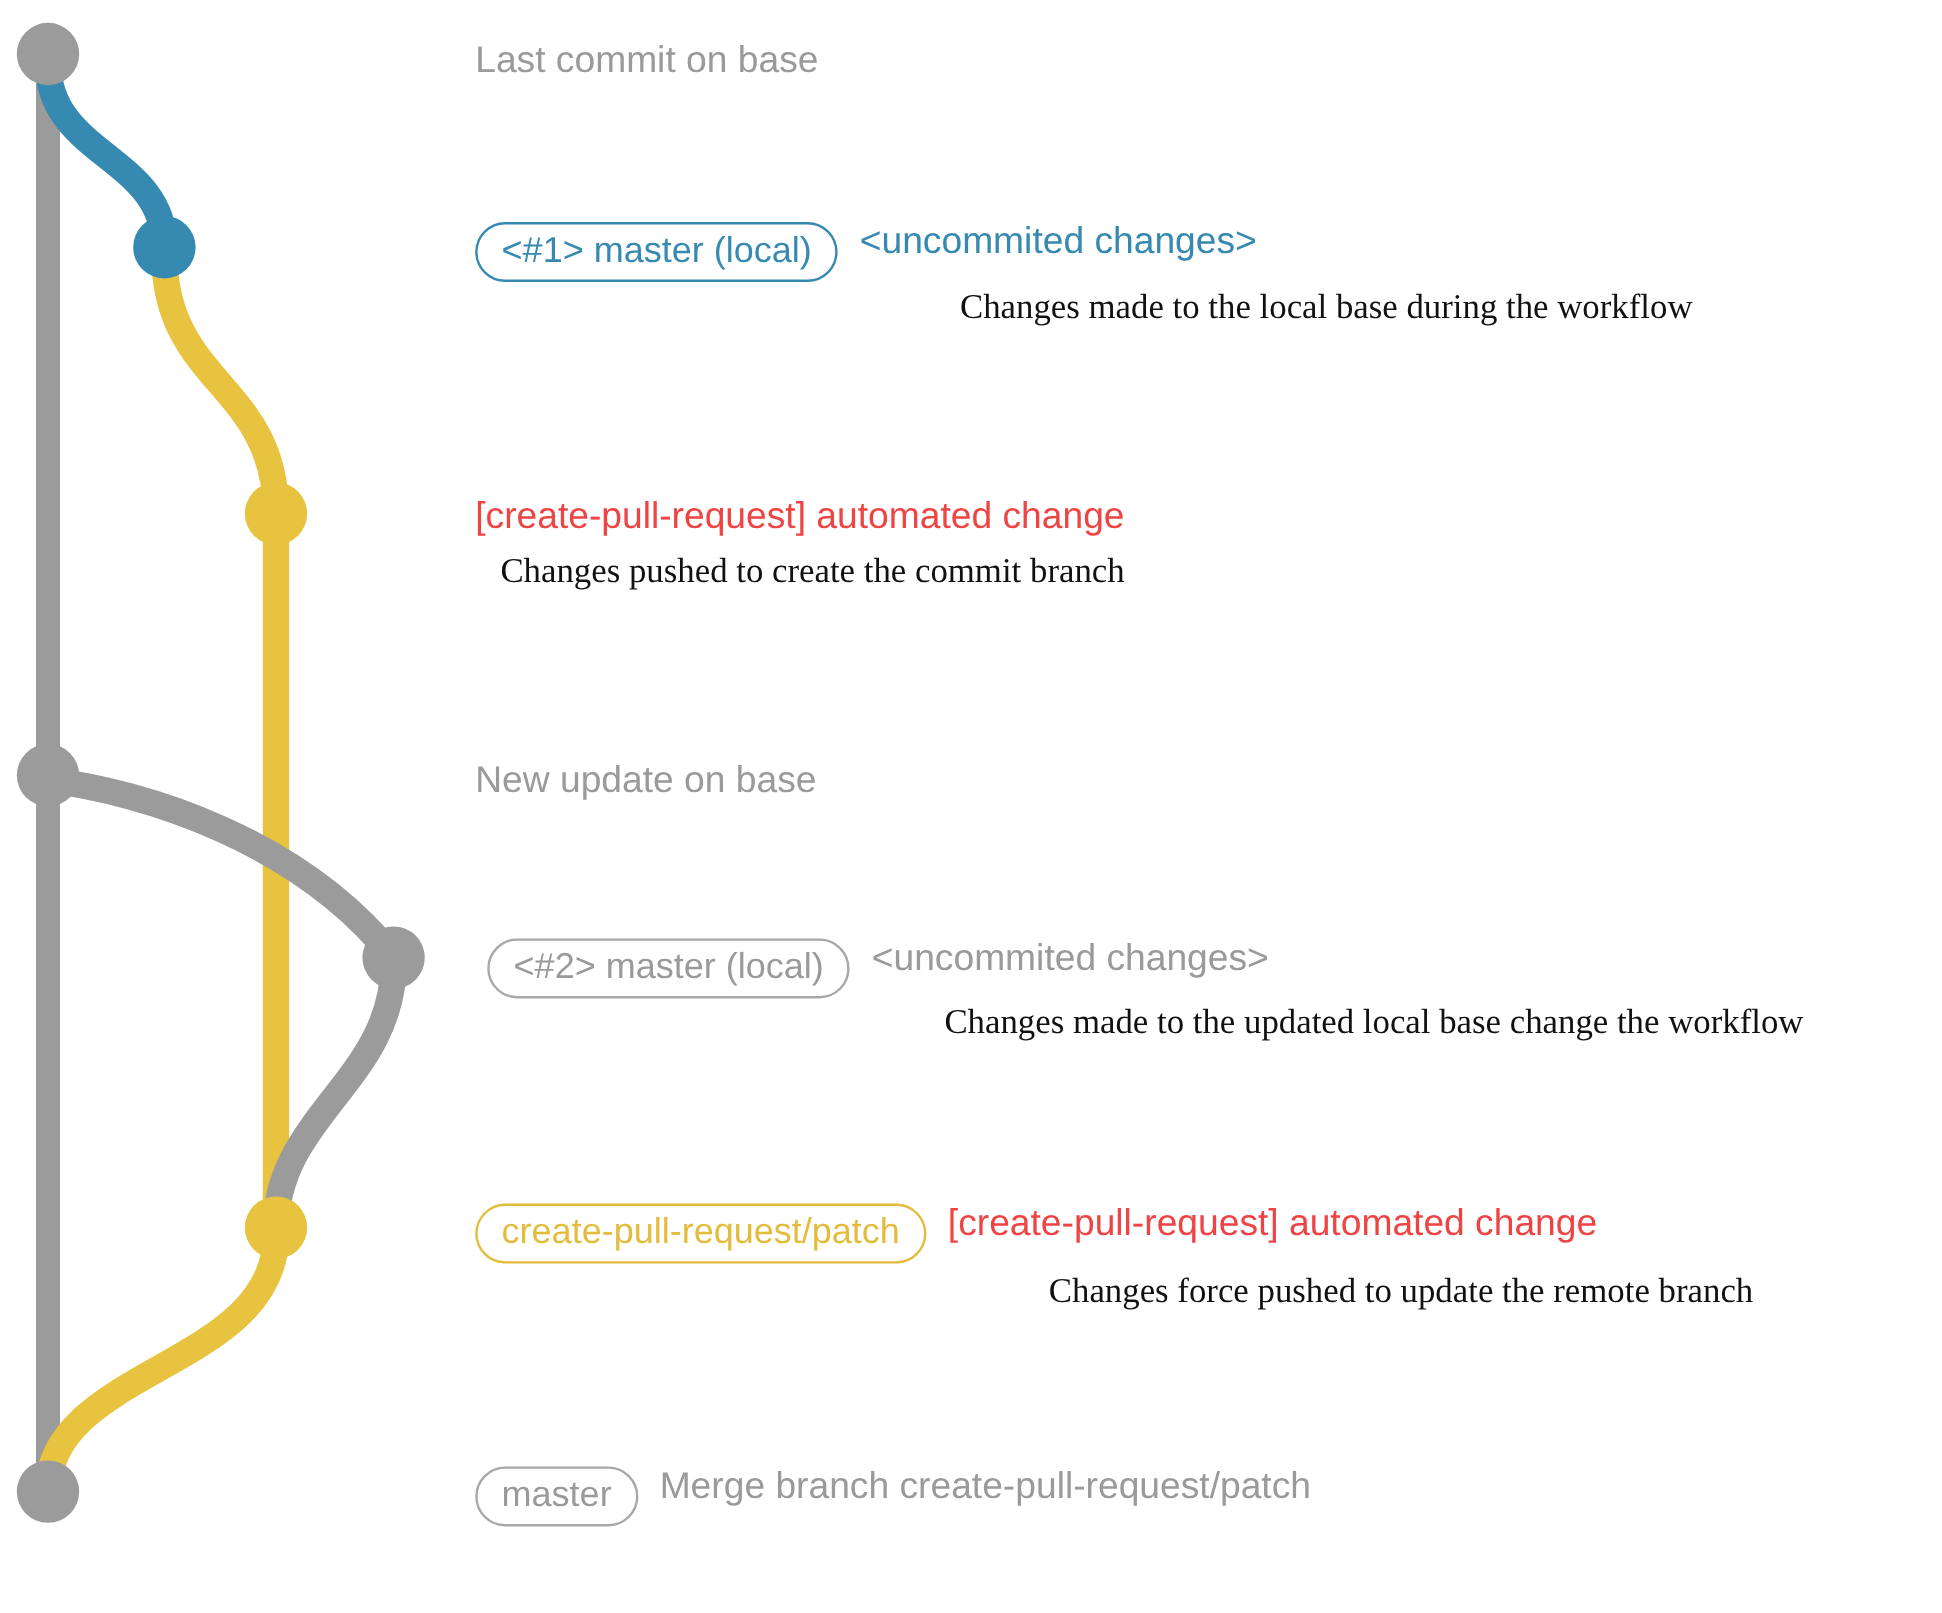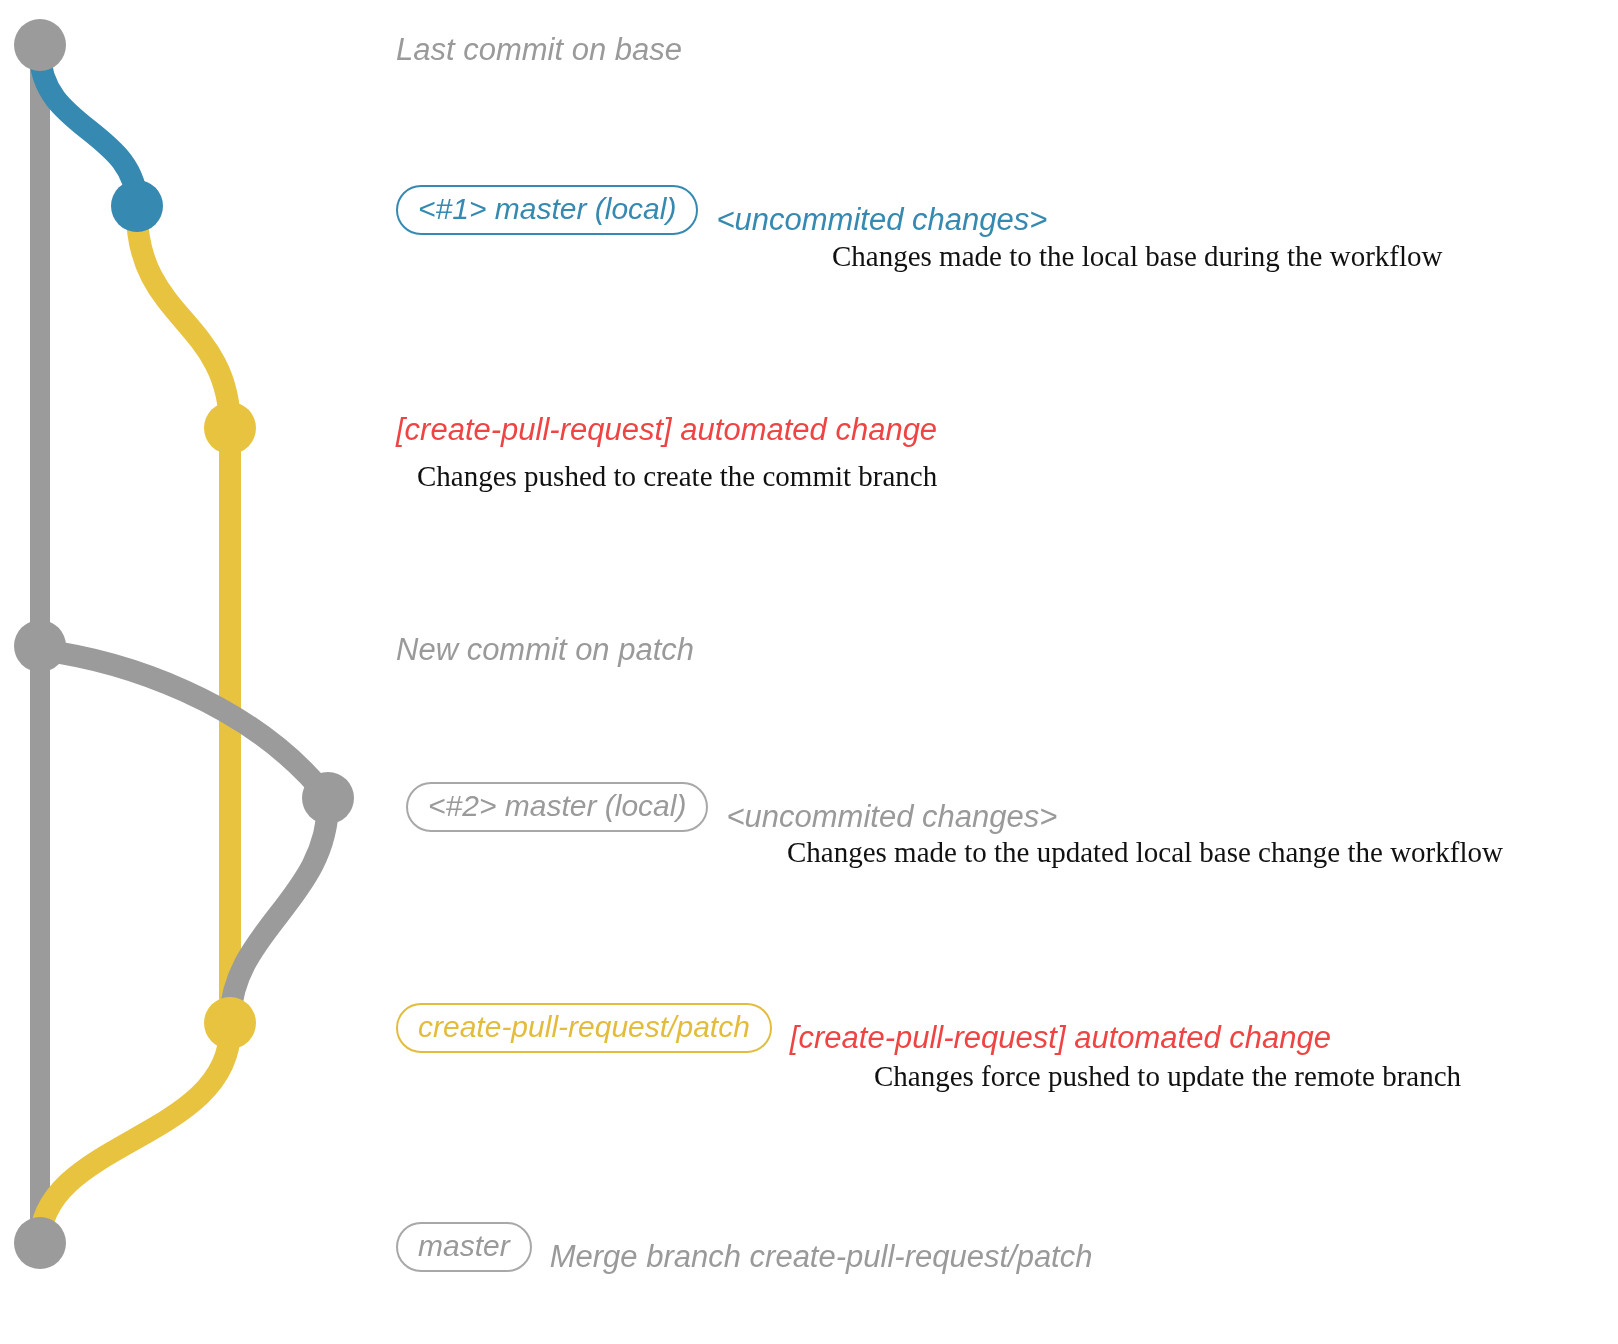--- a/index.html
+++ b/index.html
@@ -17,23 +17,22 @@
   #graph {
     position: absolute;
     left: 0;
     top: 0;
     width: 400px;
     height: 1344px;
   }
   .row {
     position: absolute;
     display: flex;
-    align-items: flex-end;
+    align-items: flex-start;
     white-space: nowrap;
-    font-style: italic;
   }
   .badge {
     display: inline-block;
     border: 2px solid #0f766e;
     border-radius: 26px;
     padding: 7px 20px 9px 20px;
     font-size: 30px;
     line-height: 1;
     color: #8c8c8c;
     background: transparent;
@@ -91,29 +90,29 @@
 
 <div class="row" style="left:396px; top:34px;">
   <span class="headline gray">Last commit on base</span>
 </div>
 
 <div class="row" style="left:396px; top:185px;">
   <span class="badge blue">&lt;#1&gt; master (local)</span>
   <span class="gap"></span>
   <span class="headline blue">&lt;uncommited changes&gt;</span>
 </div>
-<div class="desc" style="left:832px; top:242px;">Changes made to the local base during the workflow</div>
+<div class="desc" style="left:800px; top:242px;">Changes made to the local base during the workflow</div>
 
 <div class="row" style="left:396px; top:414px;">
   <span class="headline yellow">[create-pull-request] automated change</span>
 </div>
 <div class="desc" style="left:417px; top:462px;">Changes pushed to create the commit branch</div>
 
 <div class="row" style="left:396px; top:634px;">
-  <span class="headline gray">New commit on patch</span>
+  <span class="headline gray">New update on base</span>
 </div>
 
 <div class="row" style="left:406px; top:782px;">
   <span class="badge gray">&lt;#2&gt; master (local)</span>
   <span class="gap"></span>
   <span class="headline gray">&lt;uncommited changes&gt;</span>
 </div>
 <div class="desc" style="left:787px; top:838px;">Changes made to the updated local base change the workflow</div>
 
 <div class="row" style="left:396px; top:1003px;">

